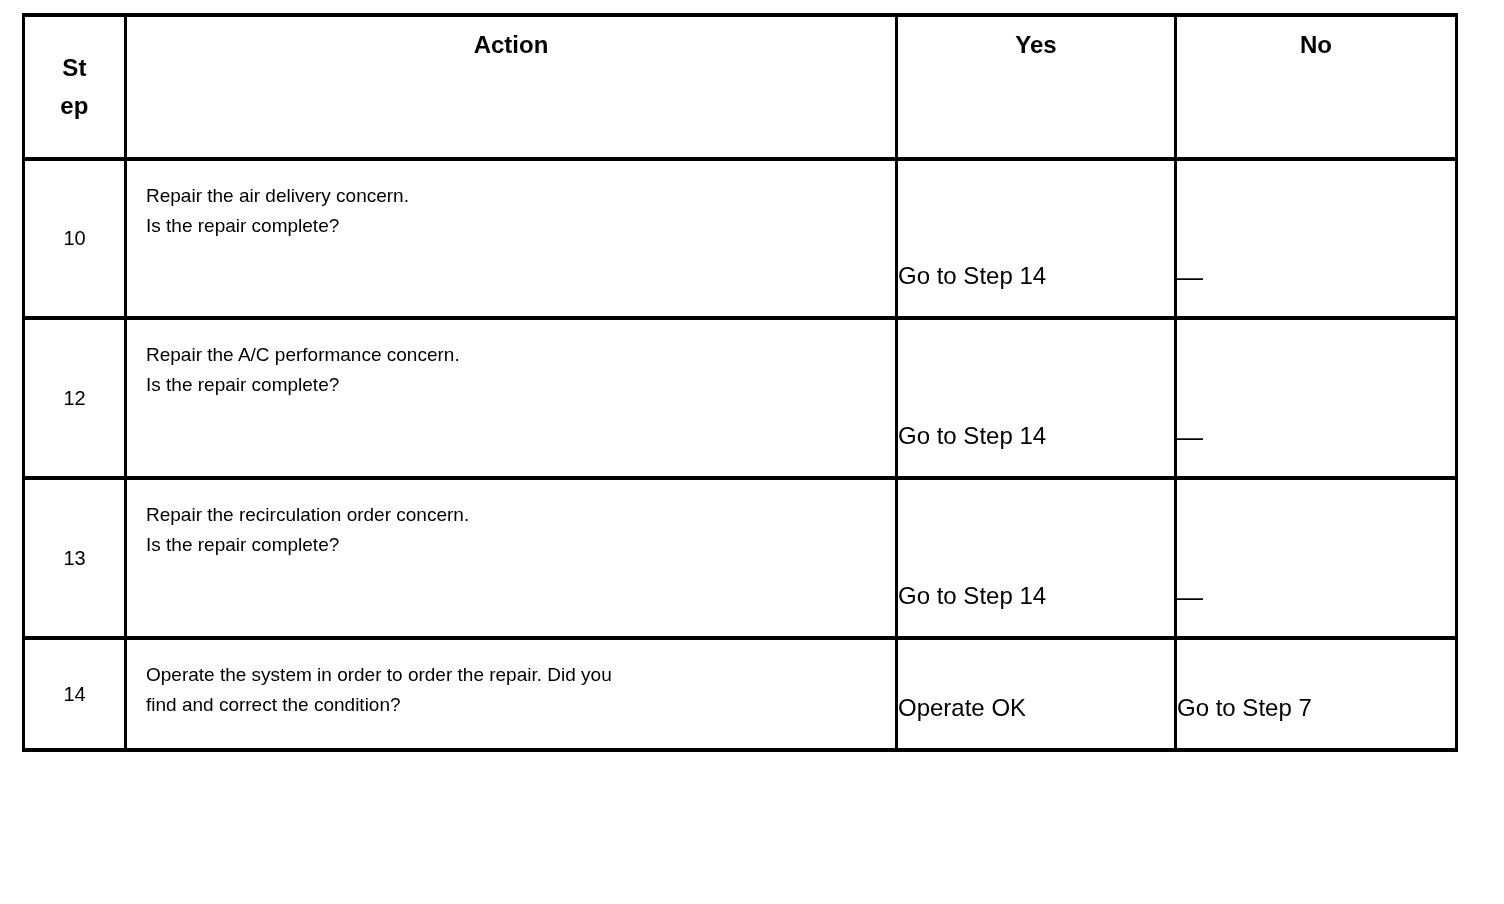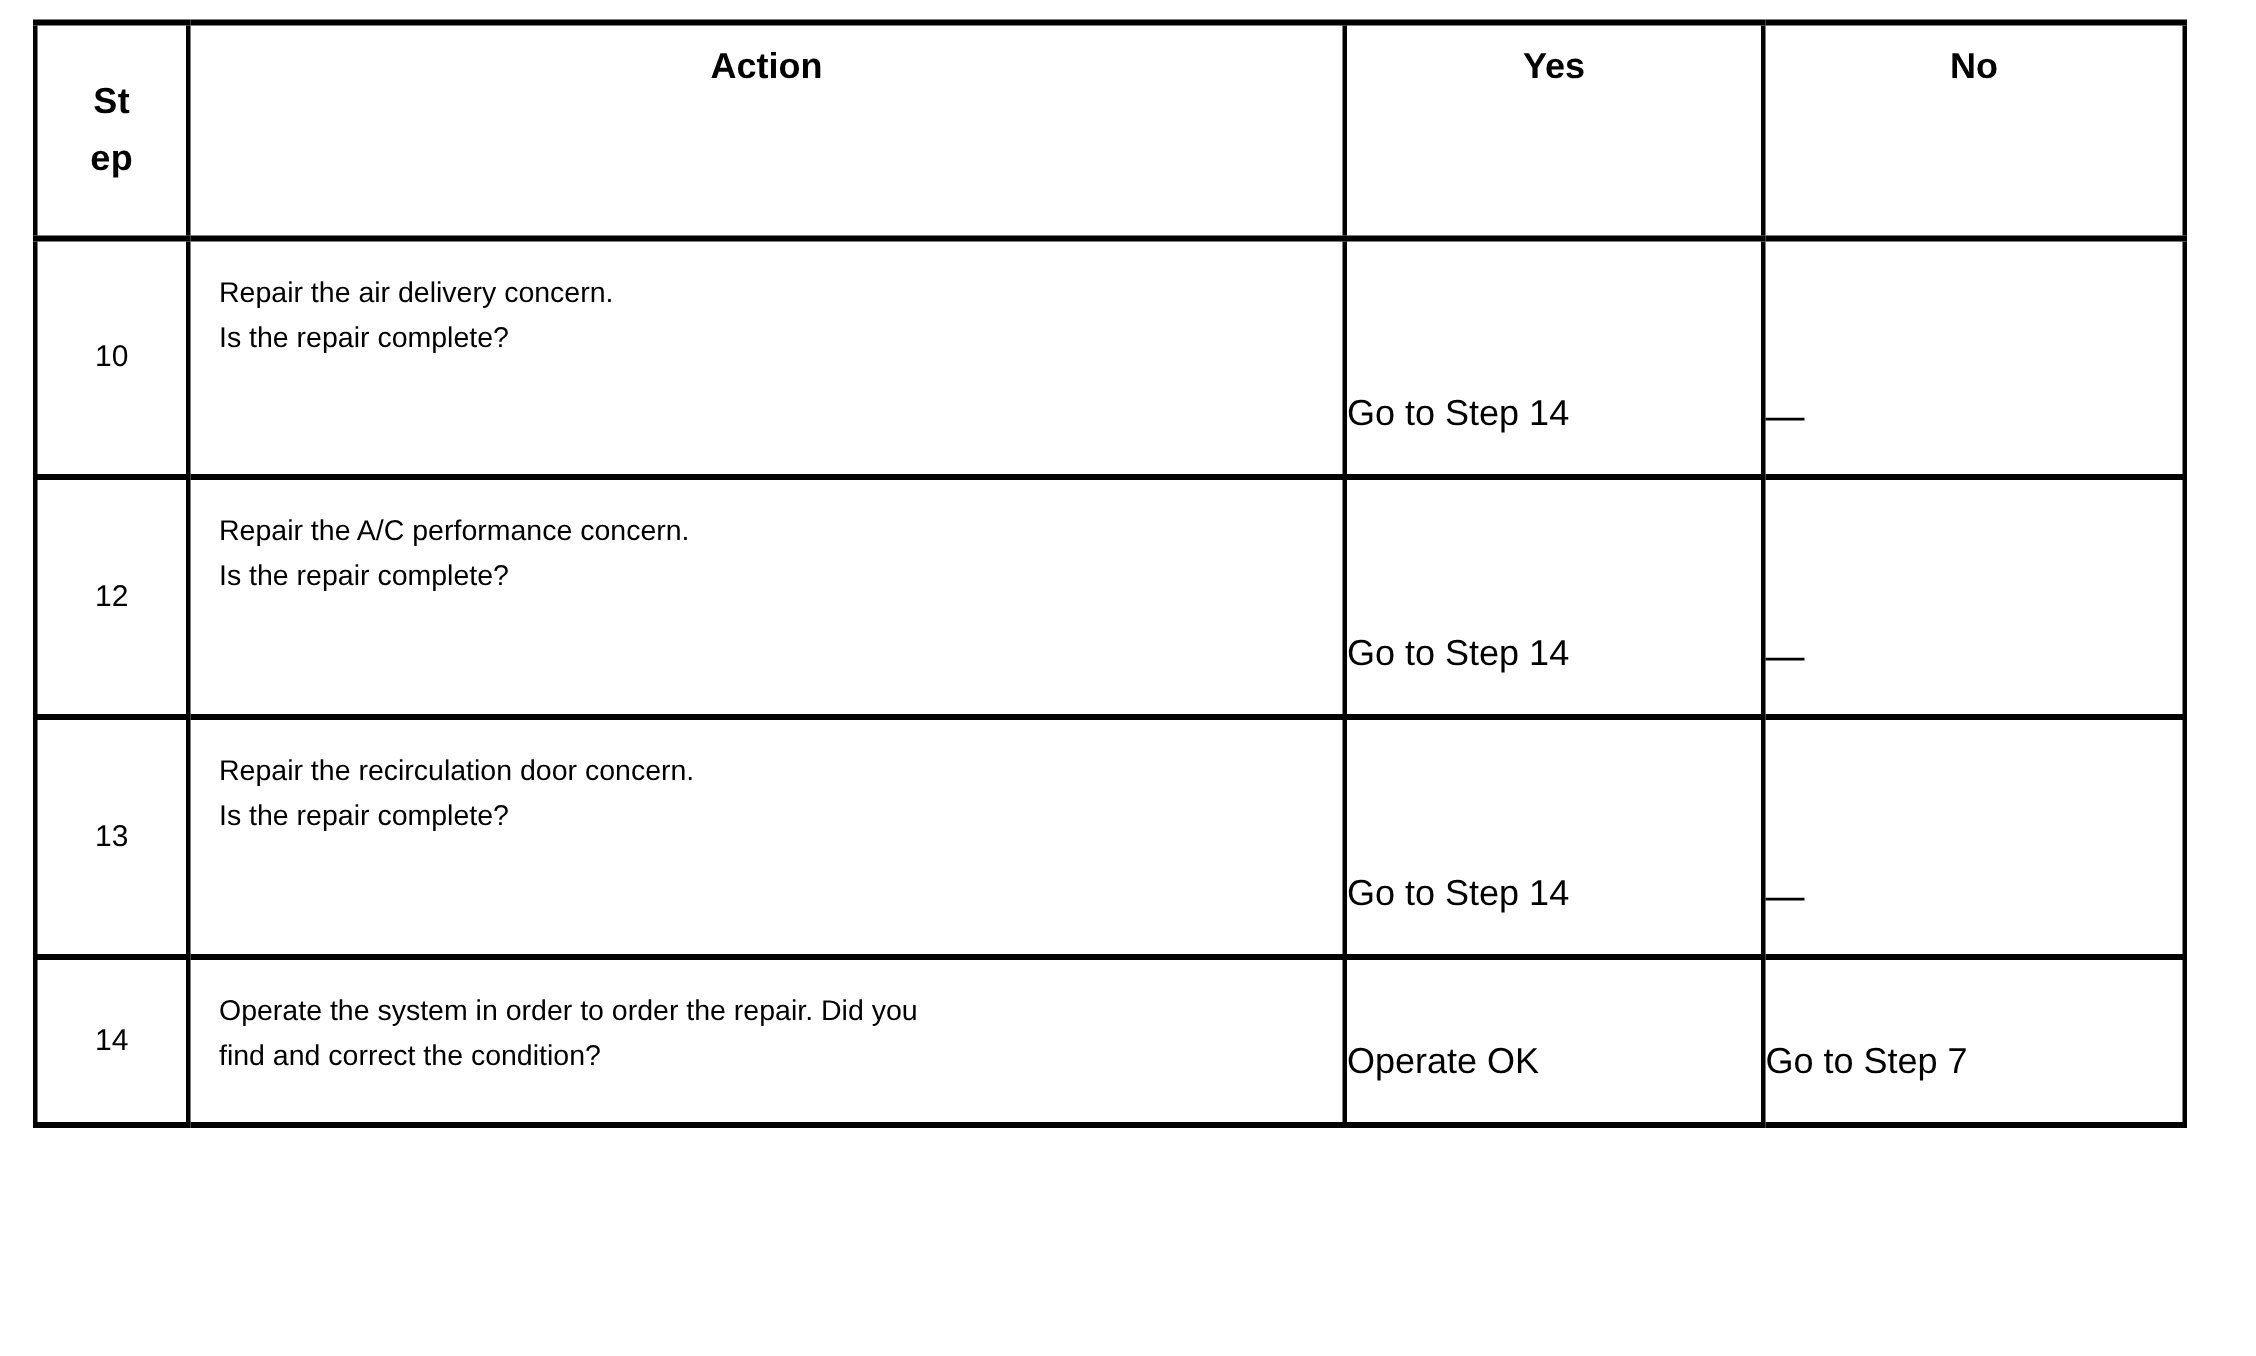--- a/index.html
+++ b/index.html
@@ -211,21 +211,21 @@
       </tr>
 
       <tr class="r13">
         <td>
           <div class="cell-step">
               <span>13</span>
             </div>
         </td>
         <td>
           <div class="cell-action">
-            <span class="ln">Repair the recirculation door concern.</span>
+            <span class="ln">Repair the recirculation order concern.</span>
             <span class="gap-lg"></span>
             <span class="ln">Is the repair complete?</span>
           </div>
         </td>
         <td>
           <div class="cell-val">
               <span>Go to Step 14</span>
             </div>
         </td>
         <td>

